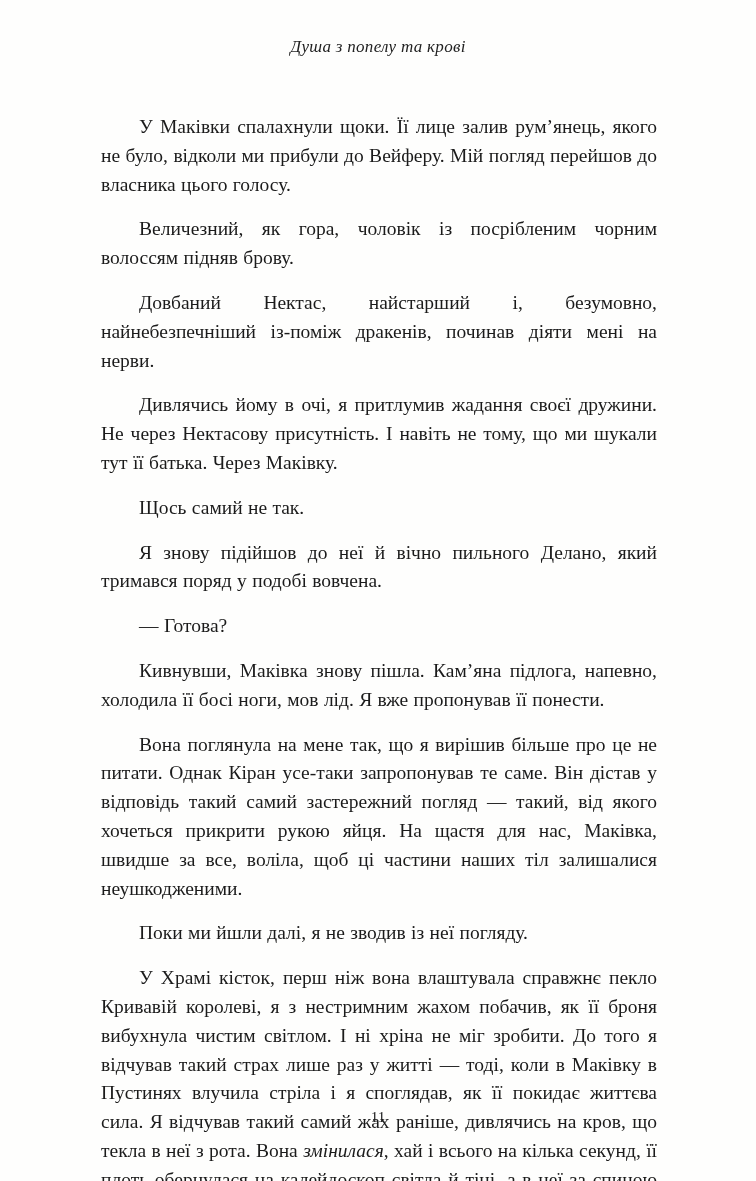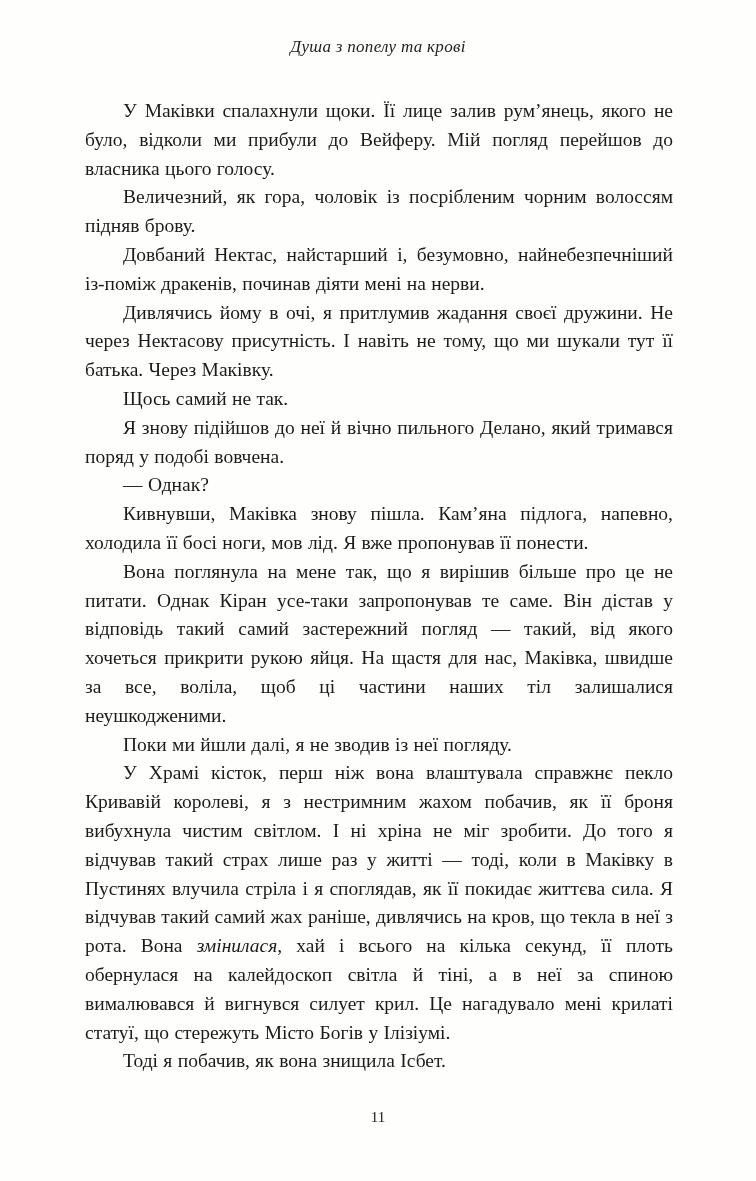--- a/index.html
+++ b/index.html
@@ -33,21 +33,21 @@
       left: 85px;
       width: 588px;
       font-size: 19.5px;
       line-height: 28.8px;
       text-align: justify;
       hyphens: auto;
       -webkit-hyphens: auto;
       word-spacing: 0.5px;
     }
     .para {
-      margin: 0;
+      margin: 16px;
       text-indent: 38px;
     }
     .italic {
       font-style: italic;
     }
     .page-number {
       position: absolute;
       top: 1109px;
       left: 0;
       right: 0;
@@ -62,21 +62,21 @@
 <div class="book-page">
   <div class="running-head">Душа з попелу та крові</div>
 
   <div class="body-text">
       <p class="para"><span>У Маківки спалахнули щоки. Її лице залив рум’янець, якого не було, відколи ми прибули до Вейферу. Мій погляд перейшов до власника цього голосу.</span></p>
       <p class="para"><span>Величезний, як гора, чоловік із посрібленим чорним волоссям підняв брову.</span></p>
       <p class="para"><span>Довбаний Нектас, найстарший і, безумовно, найнебезпечніший із-поміж дракенів, починав діяти мені на нерви.</span></p>
       <p class="para"><span>Дивлячись йому в очі, я притлумив жадання своєї дружини. Не через Нектасову присутність. І навіть не тому, що ми шукали тут її батька. Через Маківку.</span></p>
       <p class="para"><span>Щось самий не так.</span></p>
       <p class="para"><span>Я знову підійшов до неї й вічно пильного Делано, який тримався поряд у подобі вовчена.</span></p>
-      <p class="para"><span>— Однак?</span></p>
+      <p class="para"><span>— Готова?</span></p>
       <p class="para"><span>Кивнувши, Маківка знову пішла. Кам’яна підлога, напевно, холодила її босі ноги, мов лід. Я вже пропонував її понести.</span></p>
       <p class="para"><span>Вона поглянула на мене так, що я вирішив більше про це не питати. Однак Кіран усе-таки запропонував те саме. Він дістав у відповідь такий самий застережний погляд — такий, від якого хочеться прикрити рукою яйця. На щастя для нас, Маківка, швидше за все, воліла, щоб ці частини наших тіл залишалися неушкодженими.</span></p>
       <p class="para"><span>Поки ми йшли далі, я не зводив із неї погляду.</span></p>
       <p class="para"><span>У Храмі кісток, перш ніж вона влаштувала справжнє пекло Кривавій королеві, я з нестримним жахом побачив, як її броня вибухнула чистим світлом. І ні хріна не міг зробити. До того я відчував такий страх лише раз у житті — тоді, коли в Маківку в Пустинях влучила стріла і я споглядав, як її покидає життєва сила. Я відчував такий самий жах раніше, дивлячись на кров, що текла в неї з рота. Вона </span><span class="italic">змінилася</span><span>, хай і всього на кілька секунд, її плоть обернулася на калейдоскоп світла й тіні, а в неї за спиною вималювався й вигнувся силует крил. Це нагадувало мені крилаті статуї, що стережуть Місто Богів у Ілізіумі.</span></p>
       <p class="para"><span>Тоді я побачив, як вона знищила Ісбет.</span></p>
     </div>
 
   <div class="page-number">11</div>
 </div>
 

